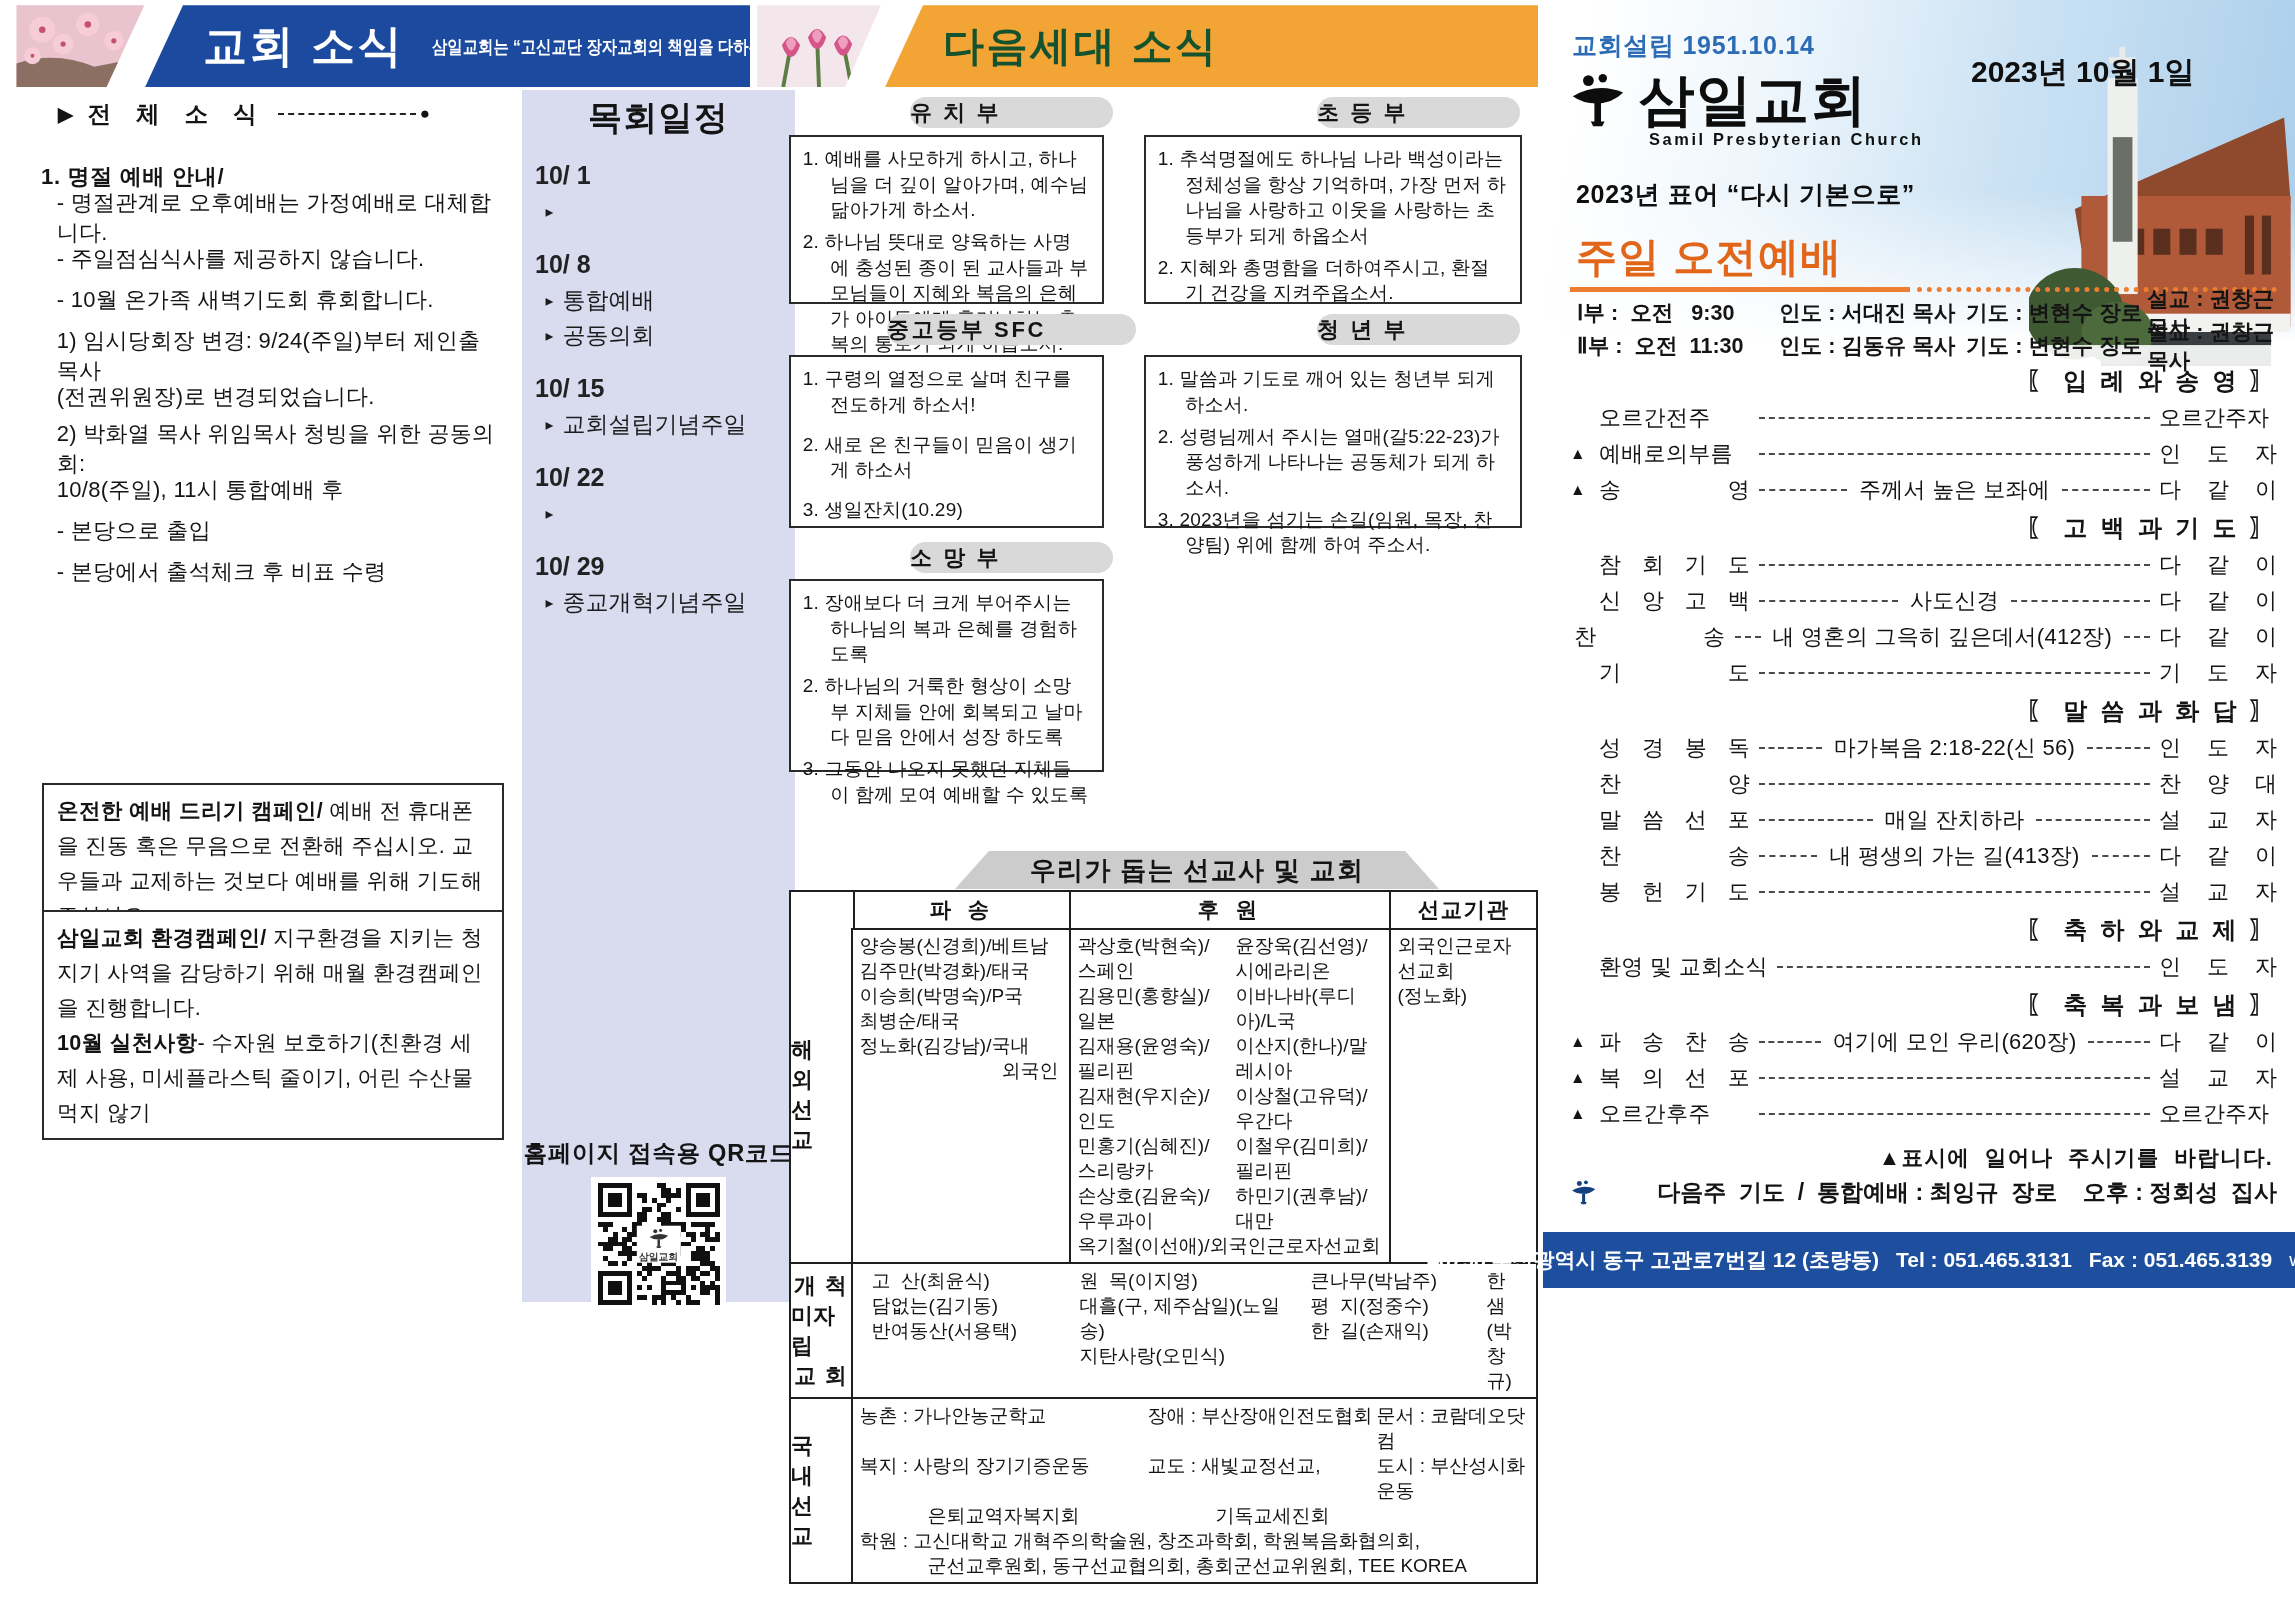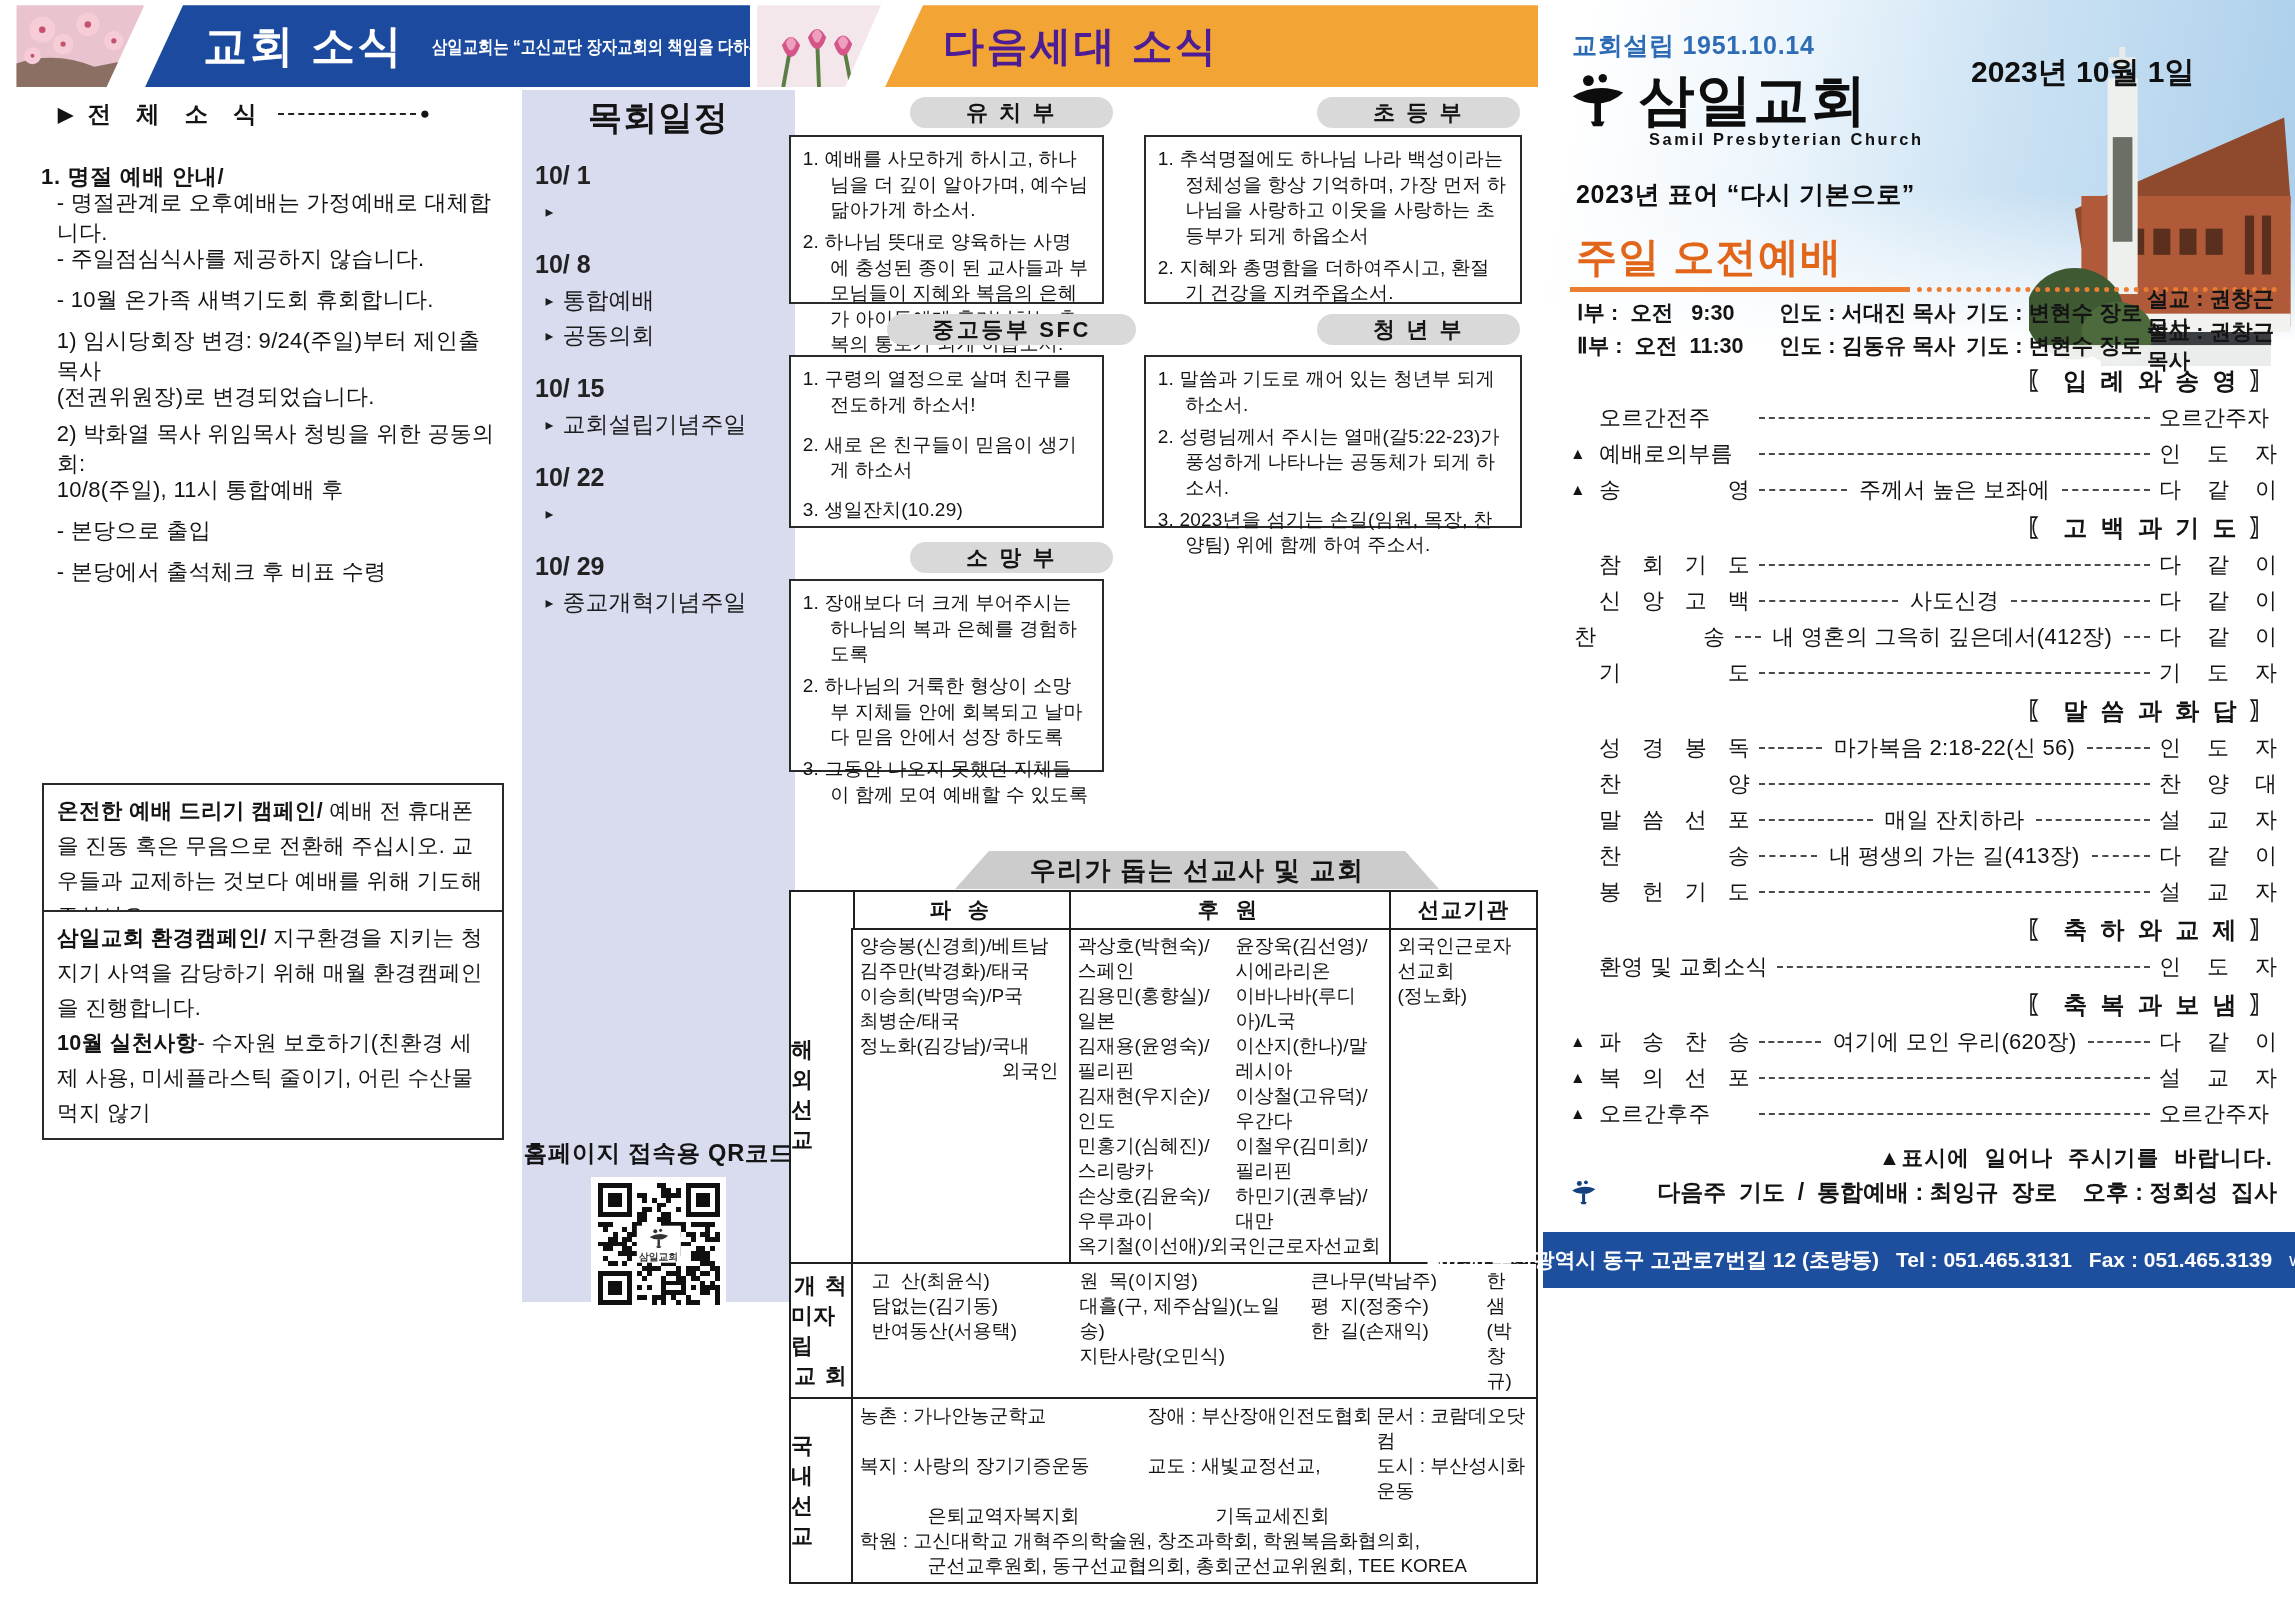--- a/index.html
+++ b/index.html
@@ -9,21 +9,21 @@
   .pre{white-space:pre-wrap;}
 
   
   .hdr-photo{position:absolute;top:5.2px;height:82px;overflow:hidden;}
   .photo-cherry{left:16.4px;width:128px;clip-path:polygon(0 0,100% 0,calc(100% - 38px) 100%,0 100%);}
   .photo-tulip{left:757px;width:124px;clip-path:polygon(0 0,100% 0,calc(100% - 36px) 100%,0 100%);}
   .bar{position:absolute;top:5.2px;height:82px;display:flex;align-items:center;}
   .bar-blue{left:145px;width:605px;background:#1b4a9e;clip-path:polygon(38px 0,100% 0,100% 100%,0 100%);}
   .bar-orange{left:885px;width:653px;background:#f2a435;clip-path:polygon(38px 0,100% 0,100% 100%,0 100%);}
   .bar-title{font-size:44px;font-weight:800;color:#fff;margin-left:58px;letter-spacing:2.6px;white-space:nowrap;}
-  .bar-title-dark{font-size:41px;font-weight:800;color:#4c1d95;margin-left:58px;letter-spacing:2.6px;white-space:nowrap;}
+  .bar-title-dark{font-size:41px;font-weight:800;color:#14532d;margin-left:58px;letter-spacing:2.6px;white-space:nowrap;}
   .bar-sub{color:#fff;font-weight:700;font-size:18.3px;margin-left:27.5px;transform:scaleX(.84);transform-origin:left center;white-space:nowrap;}
 
   
   .allnews{left:58px;top:98px;width:372px;display:flex;align-items:center;font-size:23.6px;font-weight:600;}
   .allnews .tri{margin-right:14.4px;font-size:19.6px;}
   .allnews .lbl{letter-spacing:9.2px;}
   .allnews .lead{flex:1;border-top:2px dashed #222;margin:0 3.9px 0 11.8px;}
   .allnews .dot{font-size:17px;}
   .notice{left:41px;width:468px;font-size:22px;}
   .notice .t{font-weight:700;height:41px;display:flex;align-items:center;letter-spacing:0.7px;}
@@ -39,21 +39,21 @@
   .sev{font-size:23px;height:35px;display:flex;align-items:center;padding-left:10.5px;color:#1c1c1c;}
   .sev .b{font-size:15.7px;margin-right:9.2px;}
   .qrwrap{position:absolute;left:0;right:0;top:1047px;text-align:center;}
   .qrcap{font-size:23.6px;font-weight:600;letter-spacing:0.7px;}
   .qrbox{position:relative;width:135px;height:135px;margin:7.9px auto 0;background:#fff;padding:6.5px;}
   .qrcenter{position:absolute;left:50%;top:50%;transform:translate(-50%,-50%);background:#fff;padding:1.3px 2.6px;text-align:center;line-height:1;}
   .qrcenter .mk{width:22px;height:22px;color:#333;}
   .qrcenter .tx{font-size:9.8px;font-weight:700;color:#333;display:block;margin-top:0.7px;}
 
   
-  .pill{position:absolute;height:31px;background:#d9d9d9;border-radius:17px;display:flex;align-items:center;justify-content:center;font-size:22px;font-weight:600;letter-spacing:2.6px;}
+  .pill{position:absolute;height:31px;background:#d9d9d9;border-radius:17px;display:flex;align-items:center;font-size:22px;font-weight:600;letter-spacing:2.6px;}
   .gbox{position:absolute;border:2px solid #2a2a2a;background:#fff;padding:7.9px 11.8px;font-size:19px;line-height:25.5px;}
   .gbox .bi{padding-left:27.5px;text-indent:-27.5px;margin-top:6.5px;letter-spacing:0.2px;}
   .gbox .bi:first-child{margin-top:1.3px;}
 
   
   .trap{left:955px;top:851px;width:484px;height:38px;background:#cccccc;clip-path:polygon(7% 0,93% 0,100% 100%,0 100%);display:flex;align-items:center;justify-content:center;font-size:26px;font-weight:700;letter-spacing:1.3px;}
   .mtable{left:789px;top:890px;width:749px;border:2px solid #1f1f1f;font-size:19px;background:#fff;}
   .mtable .cell{padding:3.9px 6.5px;}
   .mhead{display:grid;grid-template-columns:62px 216px 320px 1fr;}
   .mhead .hc{font-size:21.6px;font-weight:700;text-align:center;letter-spacing:5.2px;padding:3.3px 0;}

